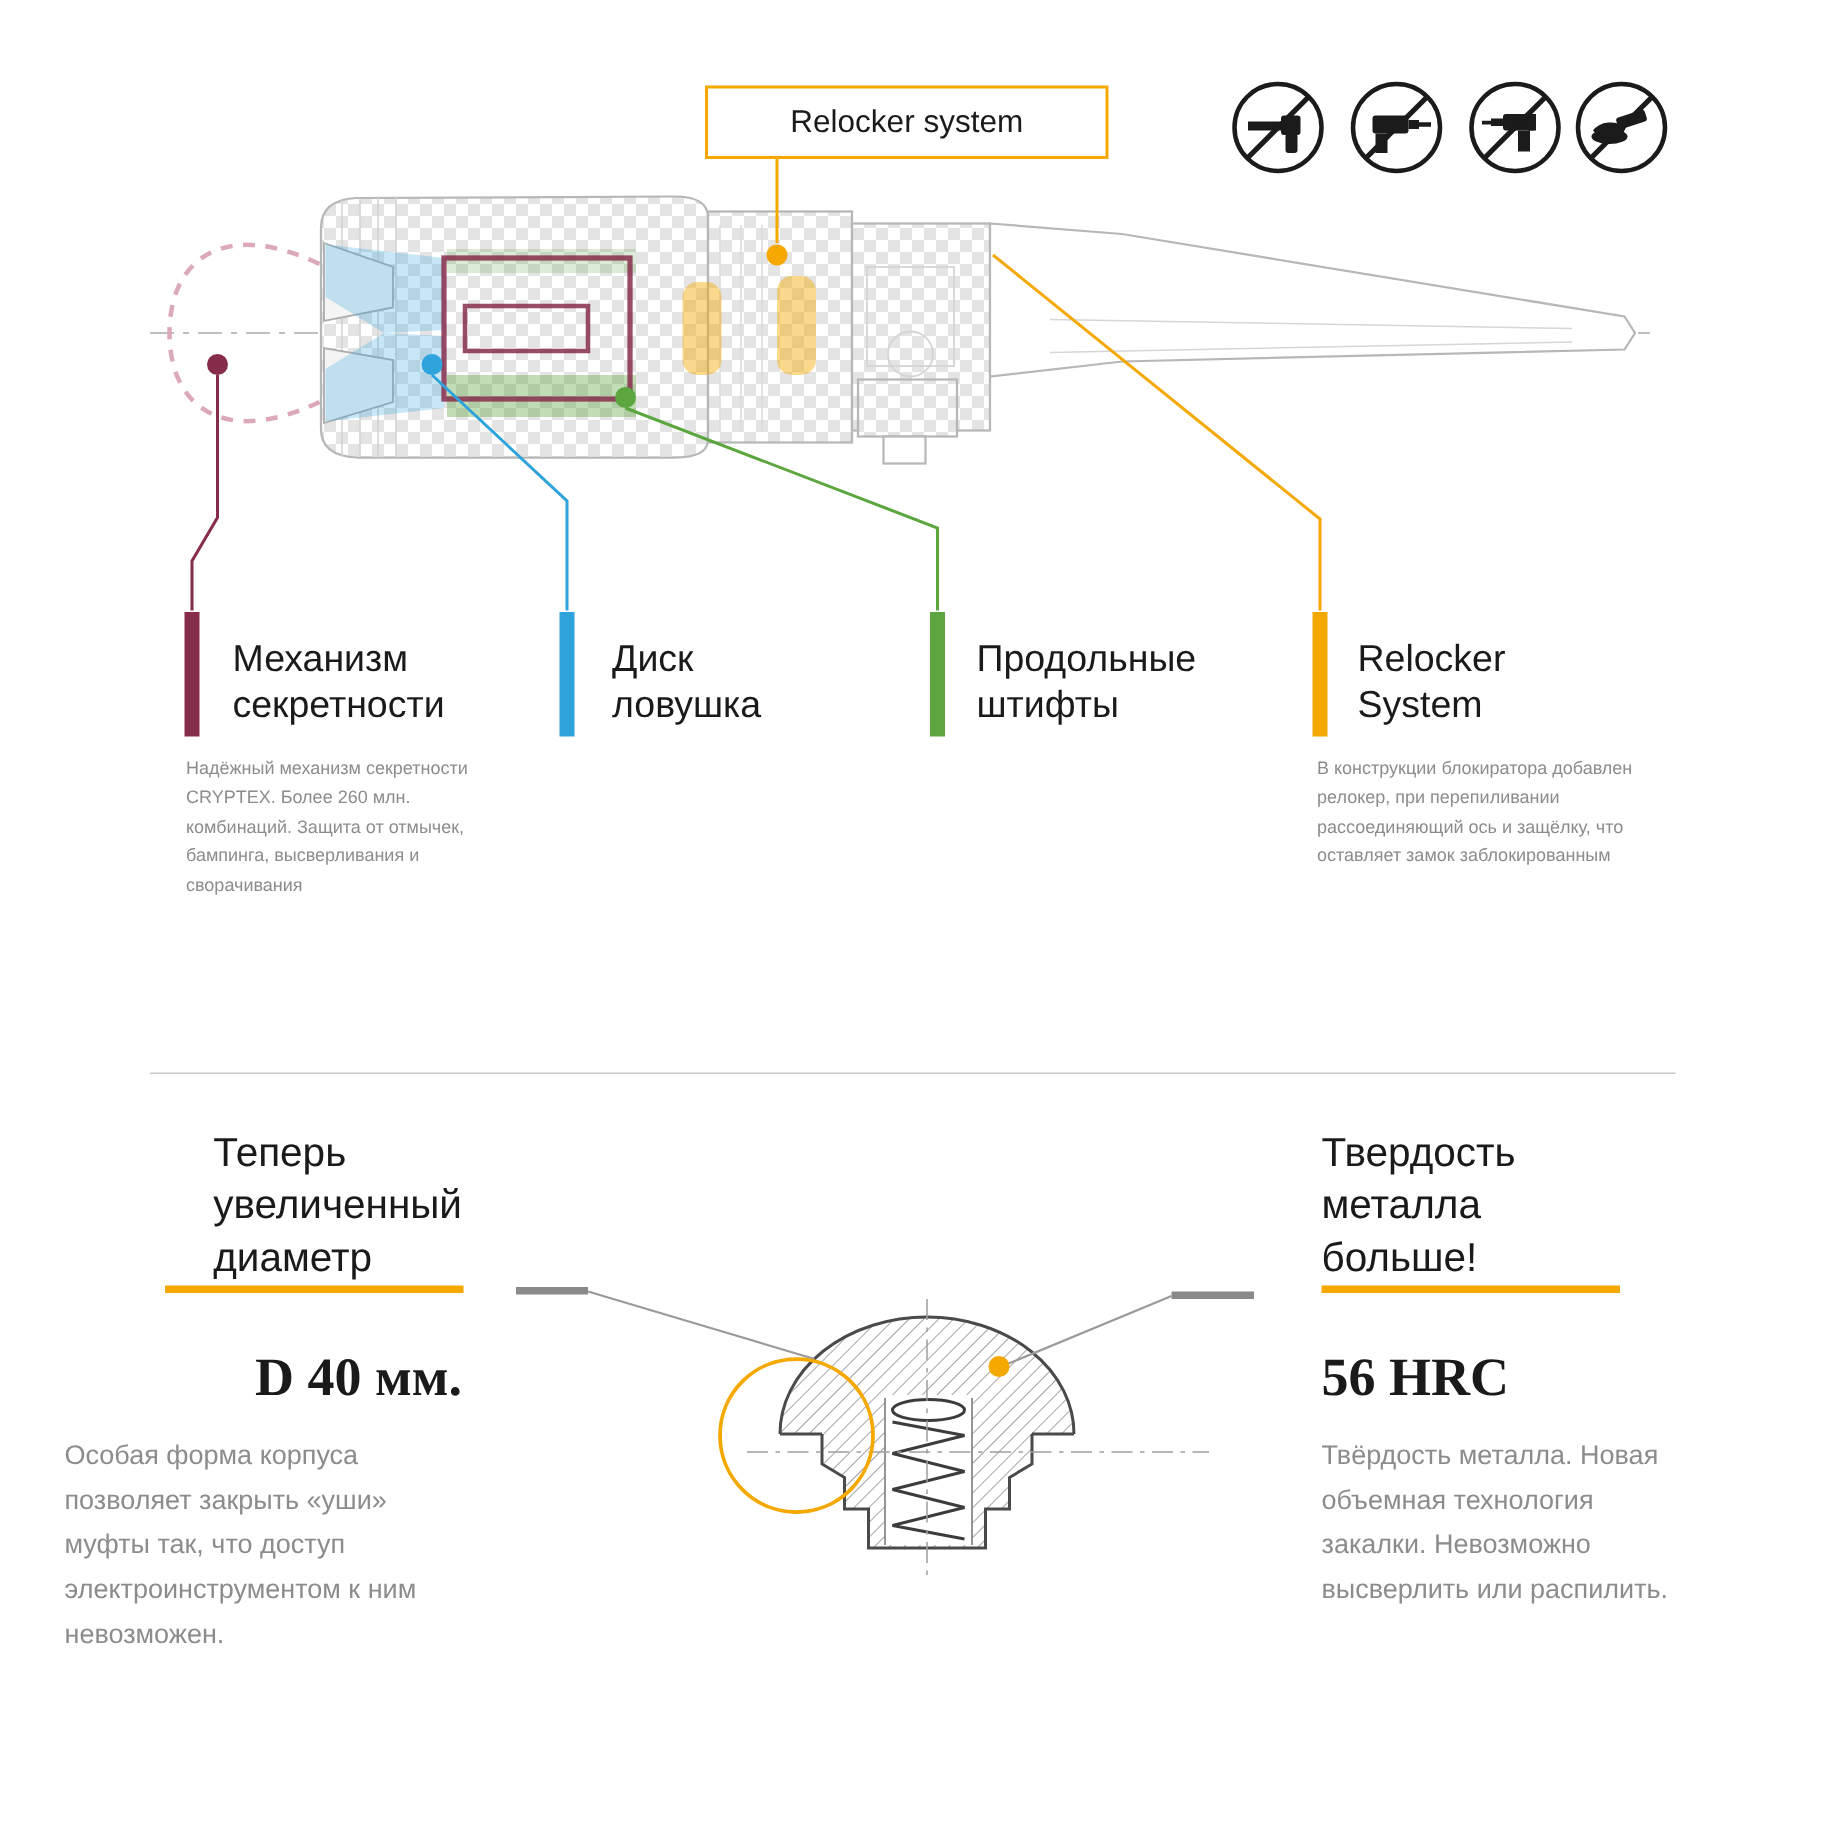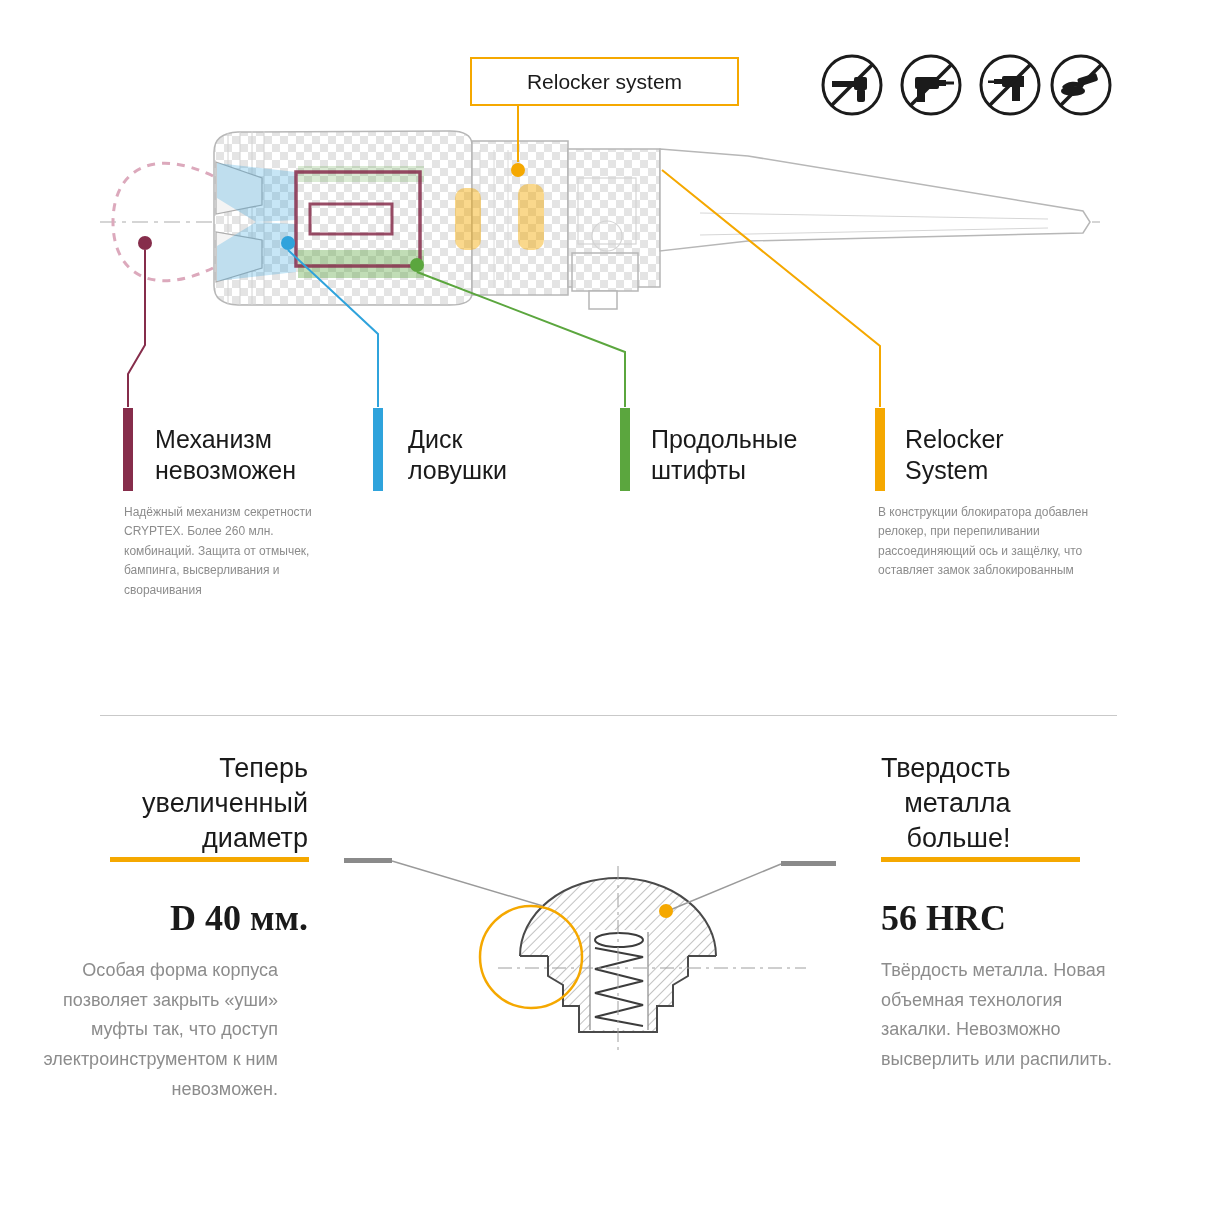--- a/index.html
+++ b/index.html
@@ -30,26 +30,26 @@
   }
   .cbody{
     position:absolute;top:503px;font-size:12px;line-height:1.62;
     color:var(--c-body);
   }
 
   .divider{position:absolute;left:100px;top:715px;width:1017px;height:1px;background:var(--c-divider);}
 
   .big-title{
     position:absolute;top:751px;font-size:27px;line-height:1.3;
-    font-weight:400;color:var(--c-heading);white-space:pre-line;text-align:right;
+    font-weight:400;color:var(--c-heading);white-space:pre-line;
   }
   .accent-bar{position:absolute;top:857px;width:199px;height:5px;background:var(--c-yellow);}
   .big-value{position:absolute;top:897px;font-size:36px;font-weight:700;color:var(--c-heading);font-family:Liberation Serif, serif;}
   .big-body{position:absolute;top:956px;font-size:18px;line-height:1.65;color:var(--c-body);}
-  .right-align{text-align:right;}
+  .right-align{text-align:left;}
 </style>
 </head>
 <body>
 
 <div id="root">
 
   <svg id="vector-layer" width="1217" height="1217" viewBox="0 0 1217 1217">
     <defs>
       <pattern id="checker" width="16" height="16" patternUnits="userSpaceOnUse">
         <rect width="16" height="16" fill="#ffffff"></rect>
@@ -171,23 +171,23 @@
   <div class="relocker-box">
     <span>Relocker system</span>
   </div>
 
   <div class="bar m"></div>
   <div class="bar b"></div>
   <div class="bar g"></div>
   <div class="bar y"></div>
 
   <div class="ctitle" style="left:155px">Механизм
-невозможен</div>
+секретности</div>
   <div class="ctitle" style="left:408px">Диск
-ловушки</div>
+ловушка</div>
   <div class="ctitle" style="left:651px">Продольные
 штифты</div>
   <div class="ctitle" style="left:905px">Relocker
 System</div>
 
   <div class="cbody" style="left:124px;width:190px">Надёжный механизм секретности CRYPTEX. Более 260 млн. комбинаций. Защита от отмычек, бампинга, высверливания и сворачивания</div>
   <div class="cbody" style="left:878px;width:222px">В конструкции блокиратора добавлен релокер, при перепиливании рассоединяющий ось и защёлку, что оставляет замок заблокированным</div>
 
   <div class="divider"></div>
 

